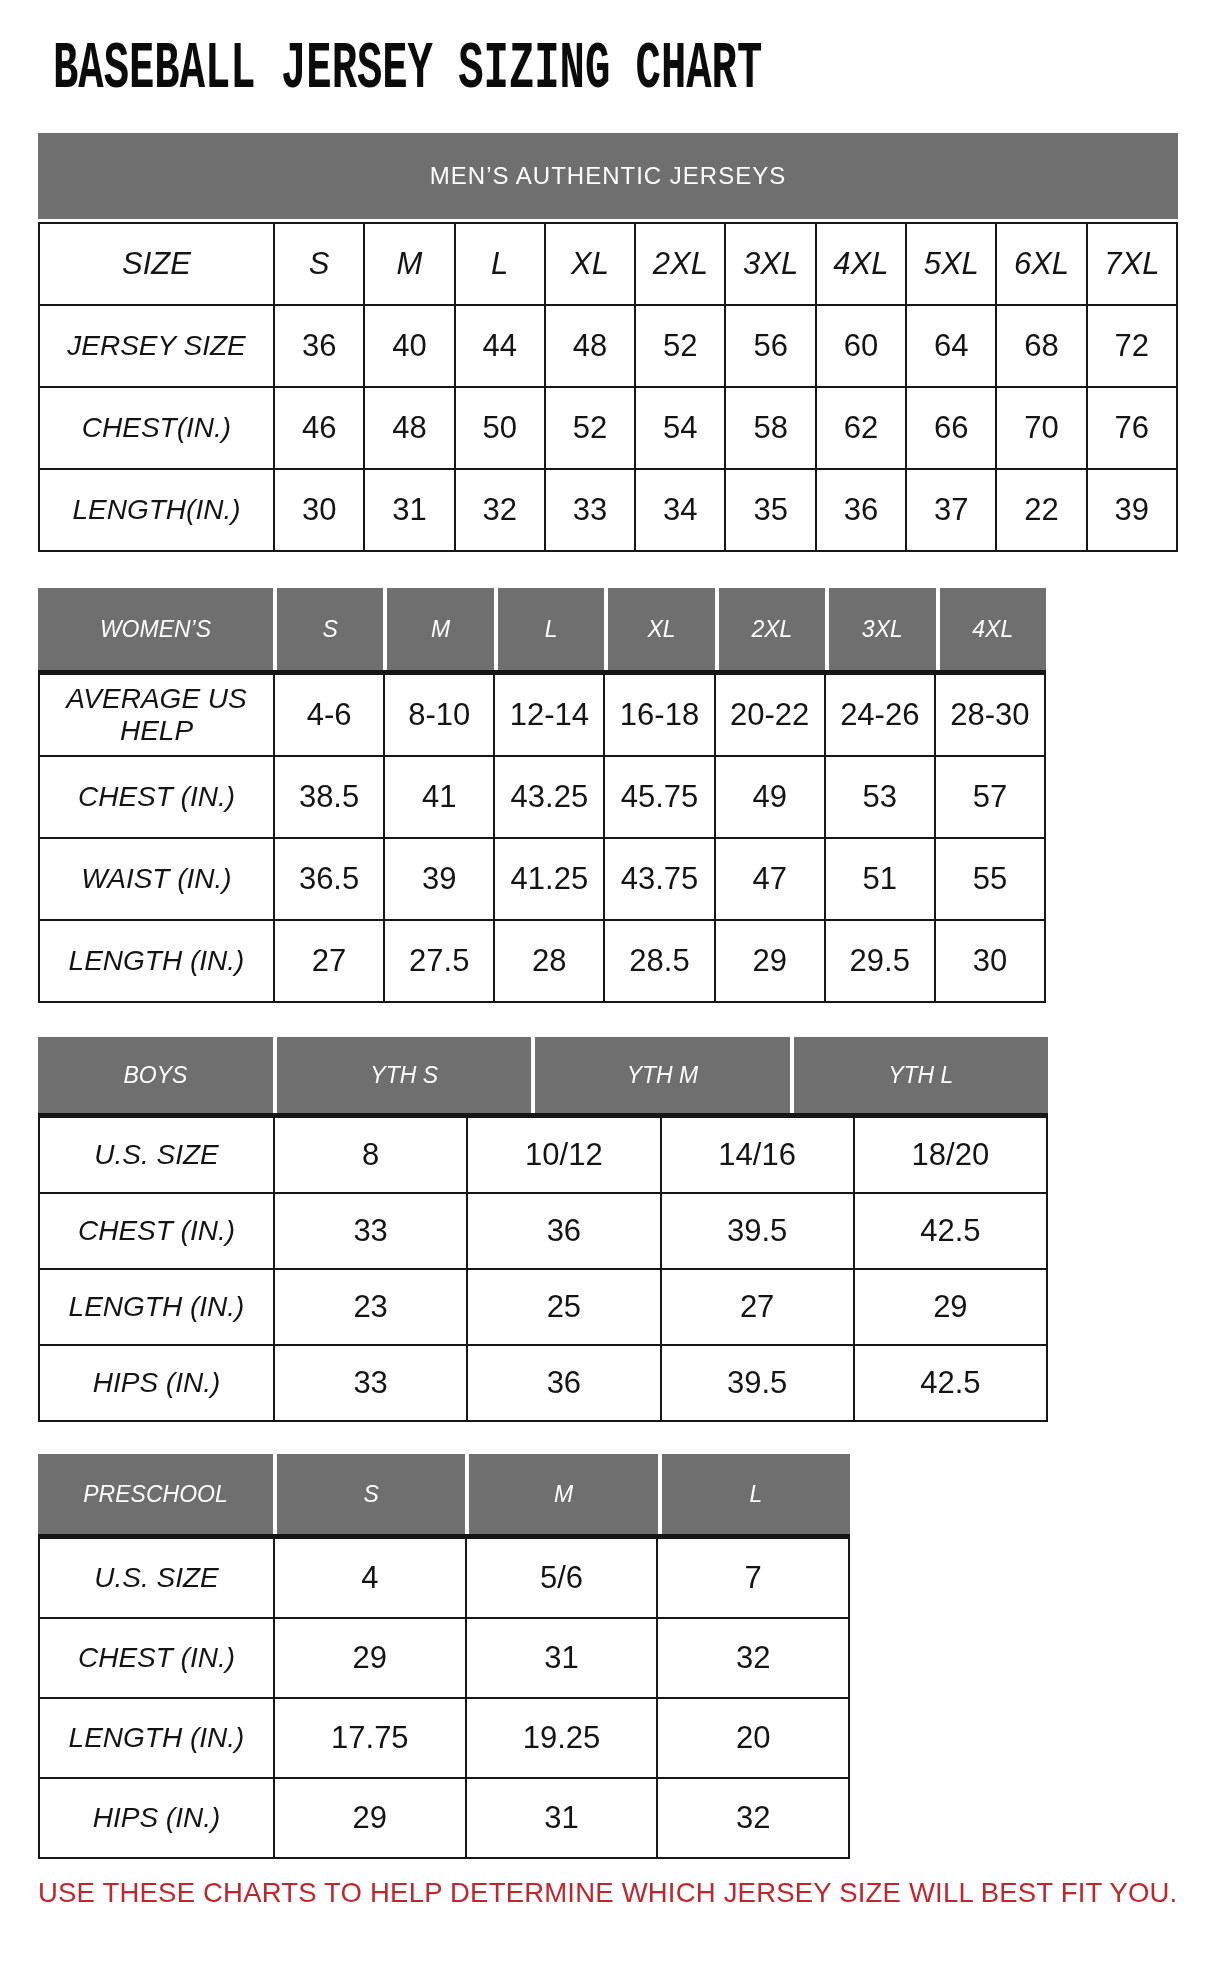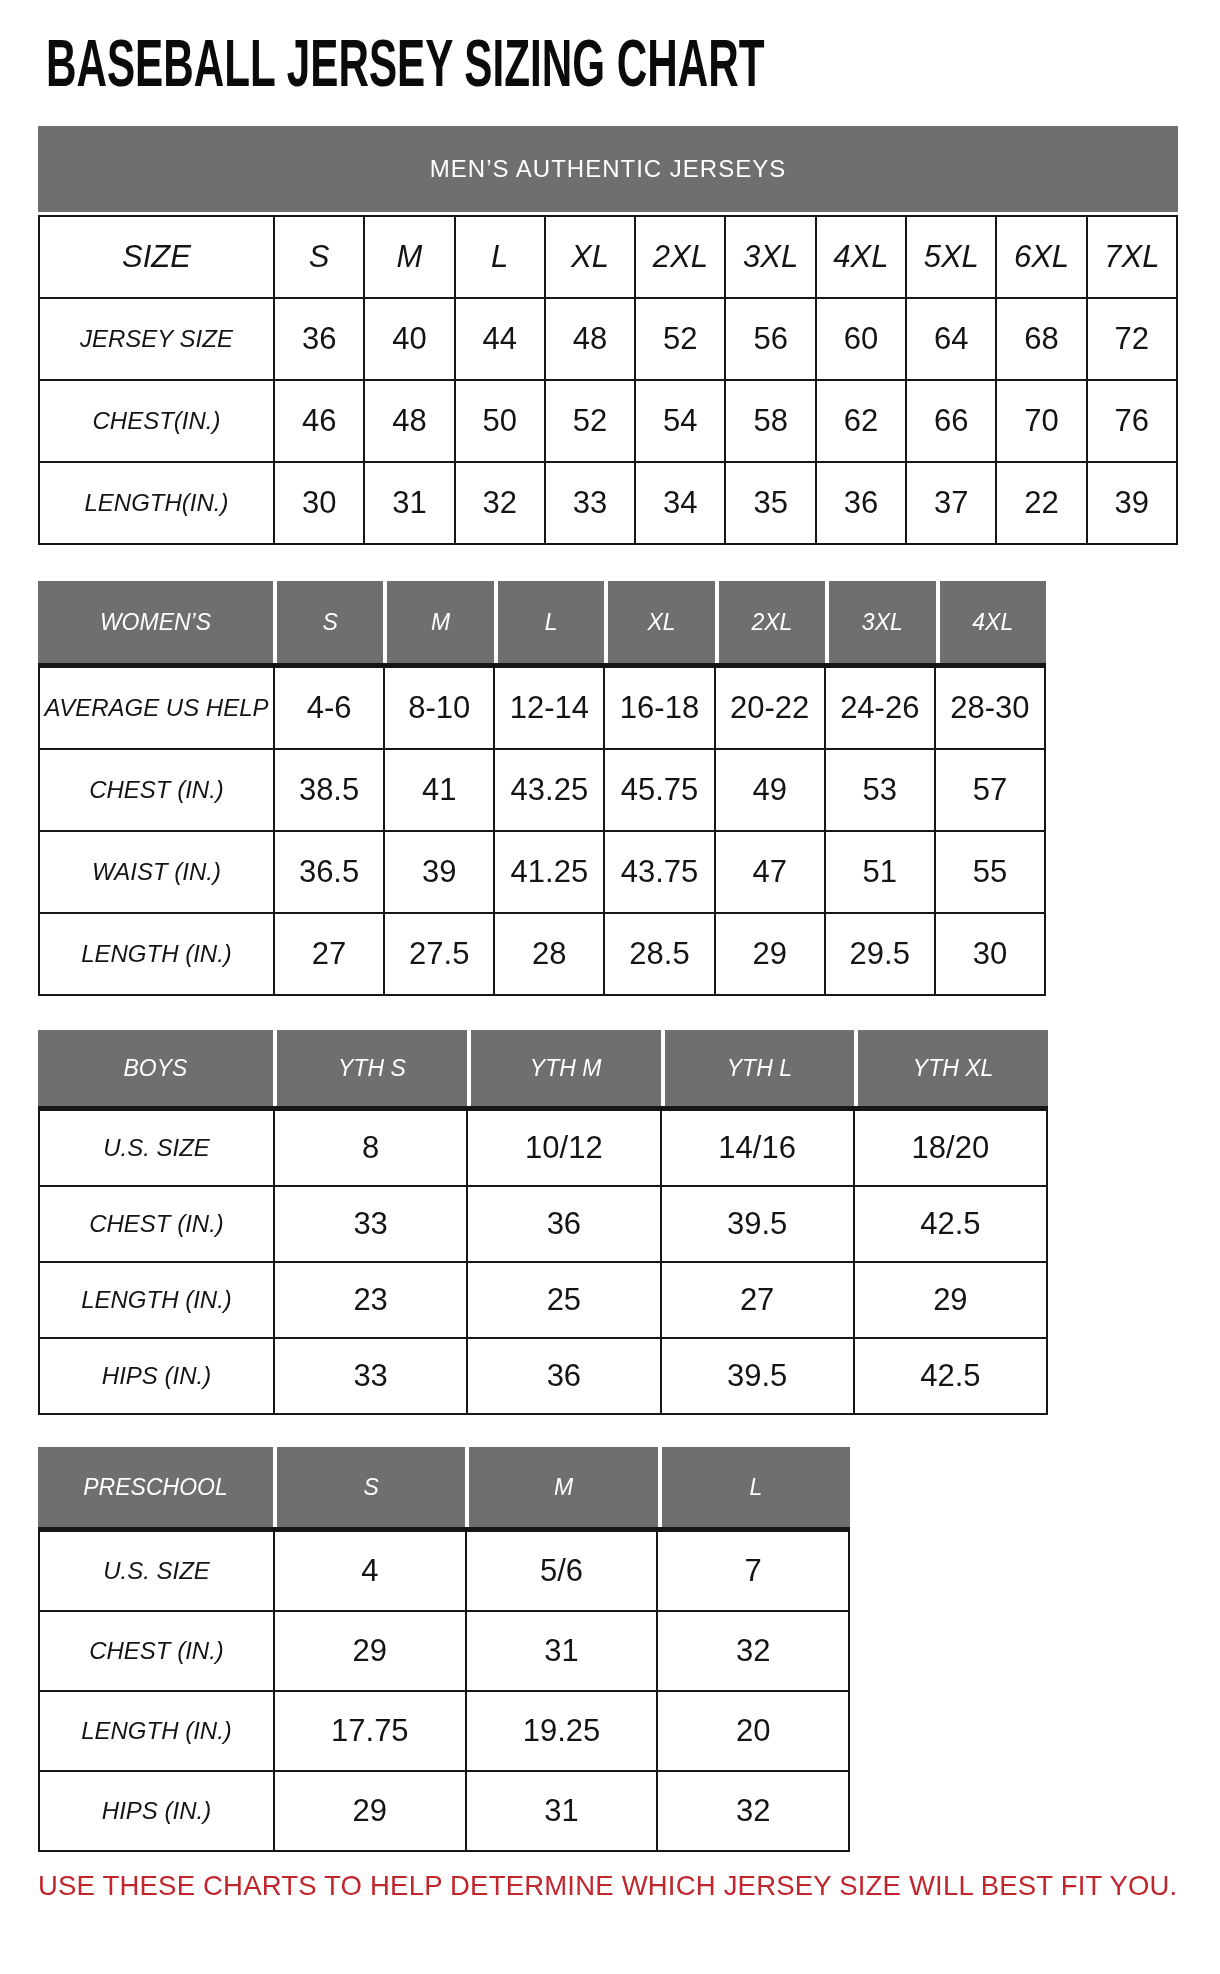--- a/index.html
+++ b/index.html
@@ -1,21 +1,21 @@
 <!DOCTYPE html>
 <html><head>
 <meta charset="utf-8">
 <style>
   html,body{margin:0;padding:0;background:#ffffff;}
   body{width:1220px;height:1974px;overflow:hidden;
        font-family:"Liberation Sans",sans-serif;color:#141414;}
   main{padding:22px 0 0 38px;}
 
   
-  .title{margin:8px;height:68px;white-space:nowrap;}
+  .title{margin:15px;height:68px;white-space:nowrap;font-family:Liberation Mono, monospace;}
   .title span{display:inline-block;font-size:67px;font-weight:bold;line-height:.98;
               letter-spacing:0px;transform:scaleX(.63);transform-origin:left top;color:#0b0b0b;}
   .note{color:var(--red);font-size:27.5px;line-height:1.3;width:885px;
         margin:13px 0 0 0;letter-spacing:.2px;}
 
   :root{--red:#c2262d;--gray:#6f6f6f;--line:#161616;--labelw:235px;}
 
   
   .chart{margin-top:32px;}
   .t-mens   {width:1140px;--rh:82px;margin-top:28px;}
@@ -30,21 +30,21 @@
   .hcell{background:var(--gray);color:#fff;height:var(--rh);font-size:23px;
          display:flex;align-items:center;justify-content:center;font-style:italic;}
   .hcell:first-child{width:var(--labelw);flex:none;}
   .hcell + .hcell{flex:1;}
 
   table{border-collapse:collapse;table-layout:fixed;width:100%;}
   th,td{border:2px solid var(--line);height:var(--rh);text-align:center;
         vertical-align:middle;background:#fff;padding:0 4px;box-sizing:border-box;}
   th{font-weight:normal;font-style:italic;}
   thead th{font-size:31px;}
-  tbody th{font-size:24px;line-height:1.15;}
+  tbody th{font-size:28px;line-height:1.15;}
   td{font-size:31px;}
 
   .footer{color:var(--red);font-size:27.5px;margin:18px 0 0 0;letter-spacing:.2px;}
 </style>
 </head>
 <body>
 
 <main>
 
   <h1 class="title"><span>BASEBALL JERSEY SIZING CHART</span></h1>
@@ -191,21 +191,20 @@
         </tbody>
       </table>
     </section>
 
   <section class="chart t-boys">
       <div class="hrow">
         <div class="hcell">BOYS</div>
         <div class="hcell">YTH S</div>
         <div class="hcell">YTH M</div>
         <div class="hcell">YTH L</div>
-        <div class="hcell">YTH XL</div>
       </div>
       <table>
         <colgroup>
           <col style="width: var(--labelw);">
           <col>
           <col>
           <col>
           <col>
         </colgroup>
         <tbody>

